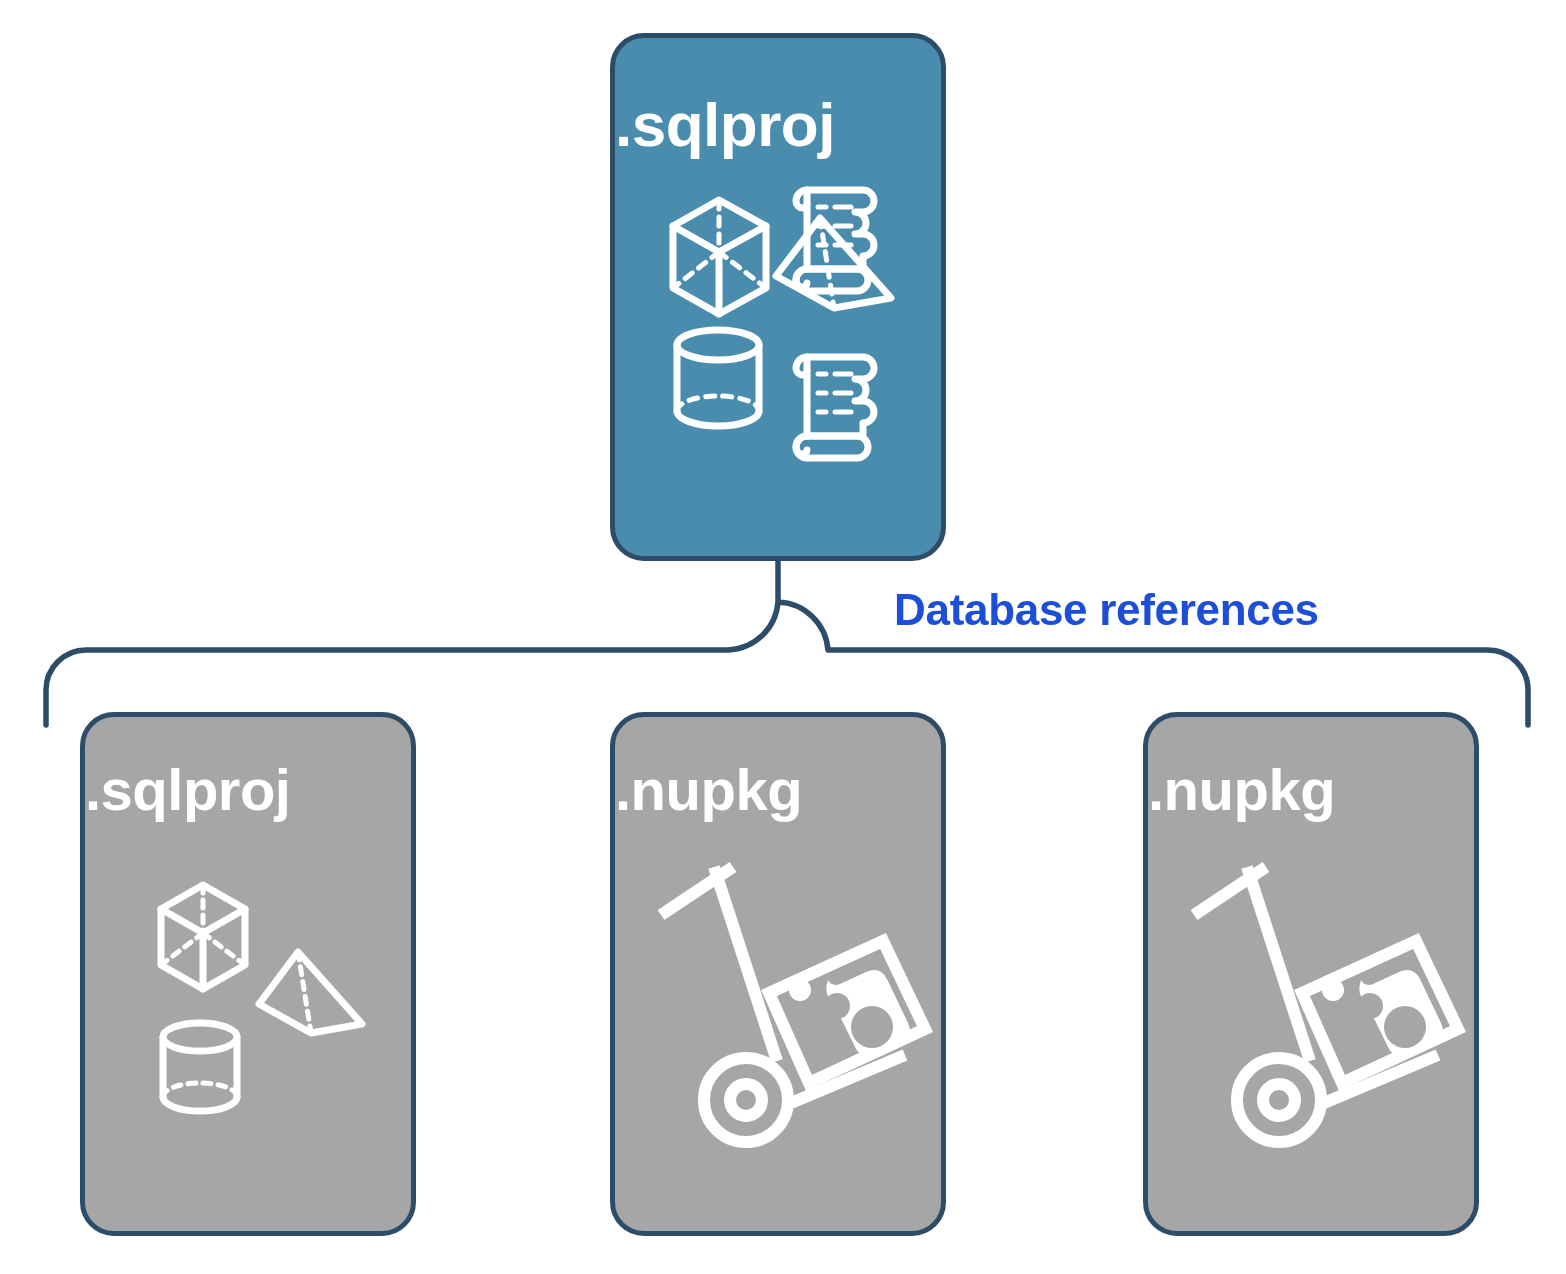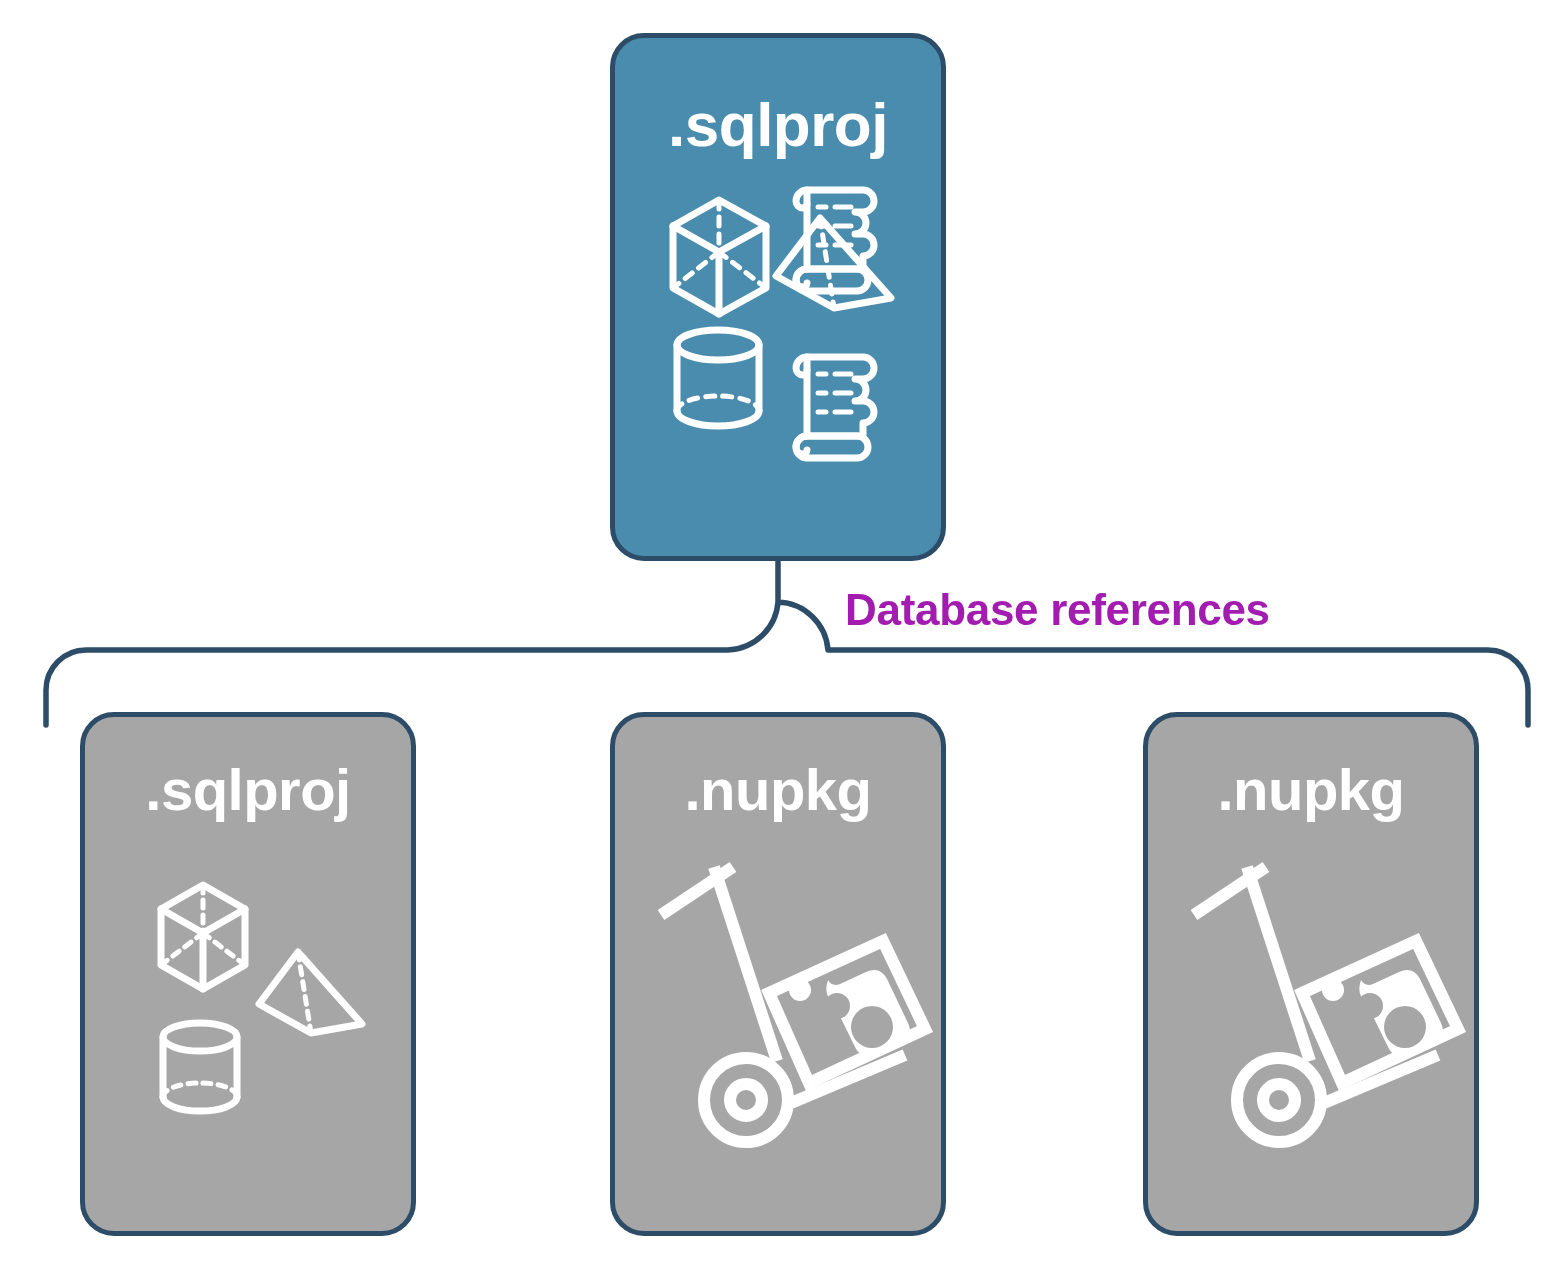--- a/index.html
+++ b/index.html
@@ -22,21 +22,21 @@
     position: absolute;
     box-sizing: border-box;
     border-radius: 34px;
     border: 5px solid #2d4c68;
     display: block;
   }
   .node .node-label {
     position: absolute;
     left: 0;
     right: 0;
-    text-align: center;
+    text-align: left;
     color: #ffffff;
     font-weight: bold;
     letter-spacing: -0.5px;
     line-height: 1;
     user-select: none;
   }
   
   #node-root {
     left: 610px;
     top: 33px;
@@ -85,23 +85,23 @@
     left: 0;
     top: 540px;
     width: 1566px;
     height: 220px;
     pointer-events: none;
   }
   #brace svg { display: block; width: 100%; height: 100%; }
 
   #brace-label {
     position: absolute;
-    left: 845px;
+    left: 894px;
     top: 585px;
-    color: #a21caf;
+    color: #1d4ed8;
     font-size: 44px;
     font-weight: bold;
     letter-spacing: -0.3px;
     white-space: nowrap;
     user-select: none;
   }
 </style>
 </head>
 <body>
 

